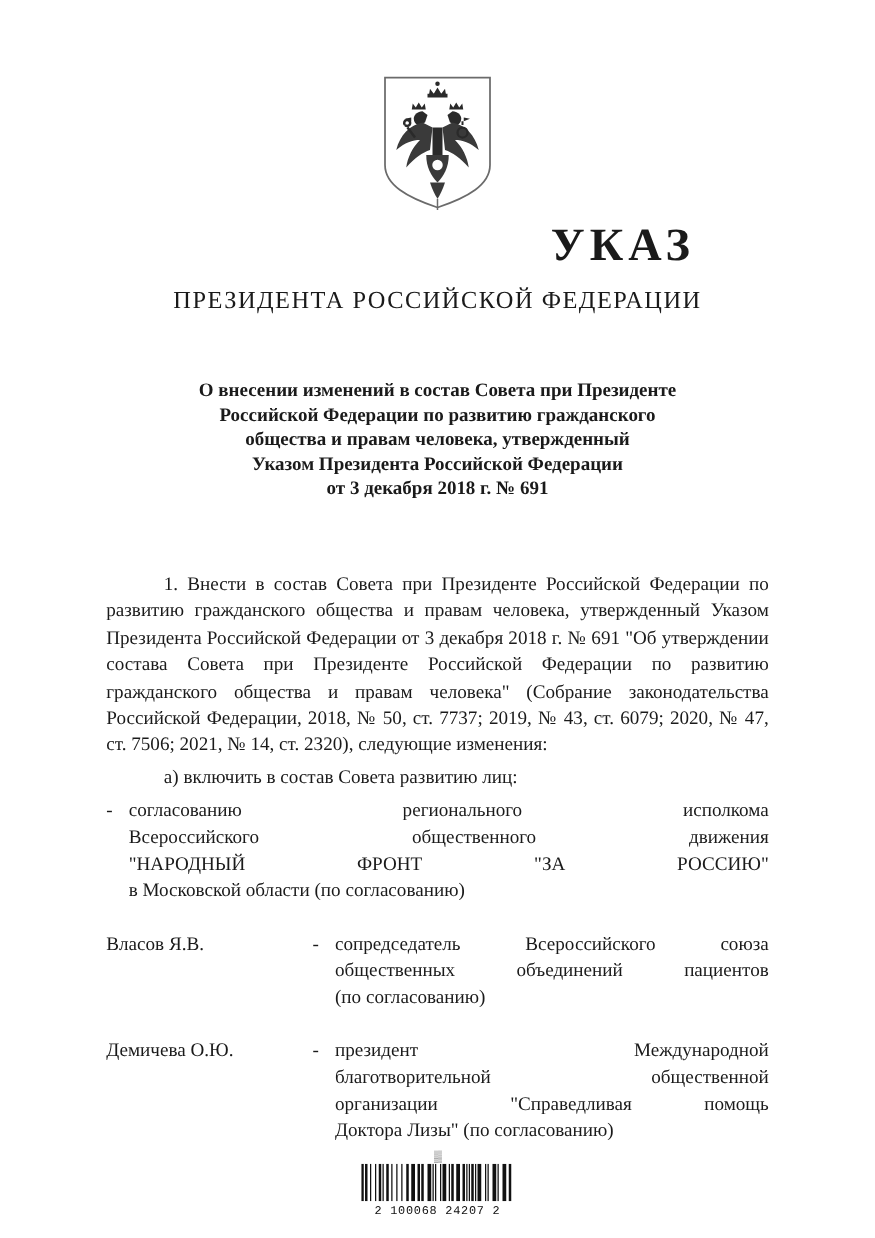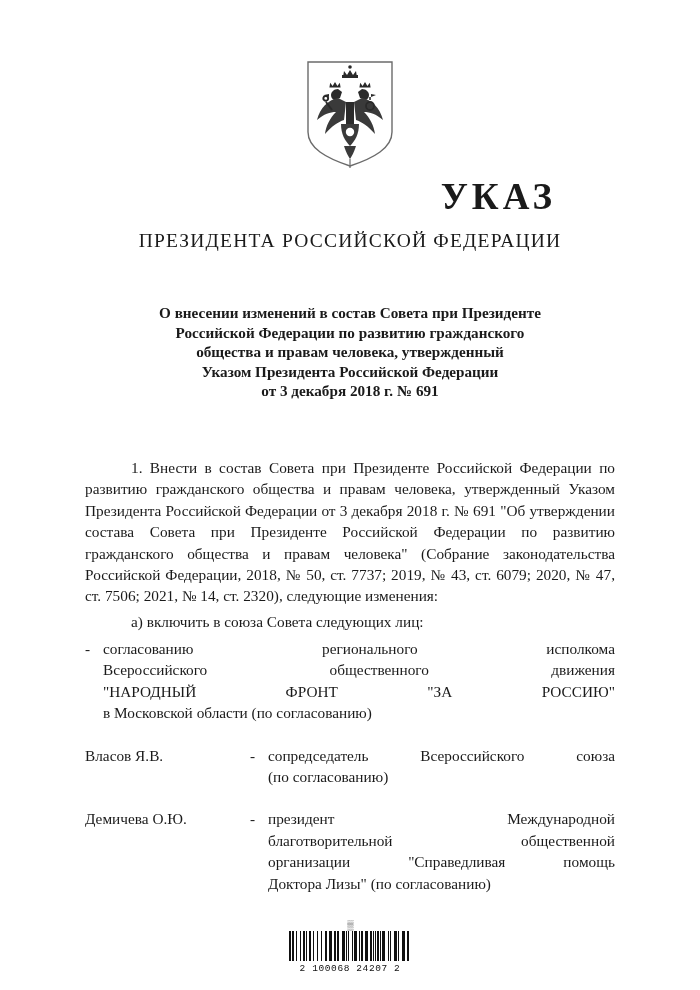--- a/index.html
+++ b/index.html
@@ -213,40 +213,41 @@
   <div class="heading">
     <div>О внесении изменений в состав Совета при Президенте</div>
     <div>Российской Федерации по развитию гражданского</div>
     <div>общества и правам человека, утвержденный</div>
     <div>Указом Президента Российской Федерации</div>
     <div>от 3 декабря 2018 г. № 691</div>
   </div>
 
   <div class="body-block">
     <p class="para">1. Внести в состав Совета при Президенте Российской Федерации по развитию гражданского общества и правам человека, утвержденный Указом Президента Российской Федерации от 3 декабря 2018 г. № 691 "Об утверждении состава Совета при Президенте Российской Федерации по развитию гражданского общества и правам человека" (Собрание законодательства Российской Федерации, 2018, № 50, ст. 7737; 2019, № 43, ст. 6079; 2020, № 47, ст. 7506; 2021, № 14, ст. 2320), следующие изменения:</p>
-    <p class="para-sub">а) включить в союза Совета следующих лиц:</p>
+    <p class="para-sub">а) включить в состав Совета развитию лиц:</p>
   </div>
 
   <div class="persons">
 
     <div class="person-row">
       <div class="person-dash">-</div>
       <div class="person-desc">
         <span class="jline">согласованию регионального исполкома</span>
         <span class="jline">Всероссийского общественного движения</span>
         <span class="jline">"НАРОДНЫЙ ФРОНТ "ЗА РОССИЮ"</span>
         <span class="lline">в Московской области (по согласованию)</span>
       </div>
     </div>
 
     <div class="person-row">
       <div class="person-name">Власов Я.В.</div>
       <div class="person-dash">-</div>
       <div class="person-desc">
         <span class="jline">сопредседатель Всероссийского союза</span>
+        <span class="jline">общественных объединений пациентов</span>
         <span class="lline">(по согласованию)</span>
       </div>
     </div>
 
     <div class="person-row">
       <div class="person-name">Демичева О.Ю.</div>
       <div class="person-dash">-</div>
       <div class="person-desc">
         <span class="jline">президент Международной</span>
         <span class="jline">благотворительной общественной</span>

